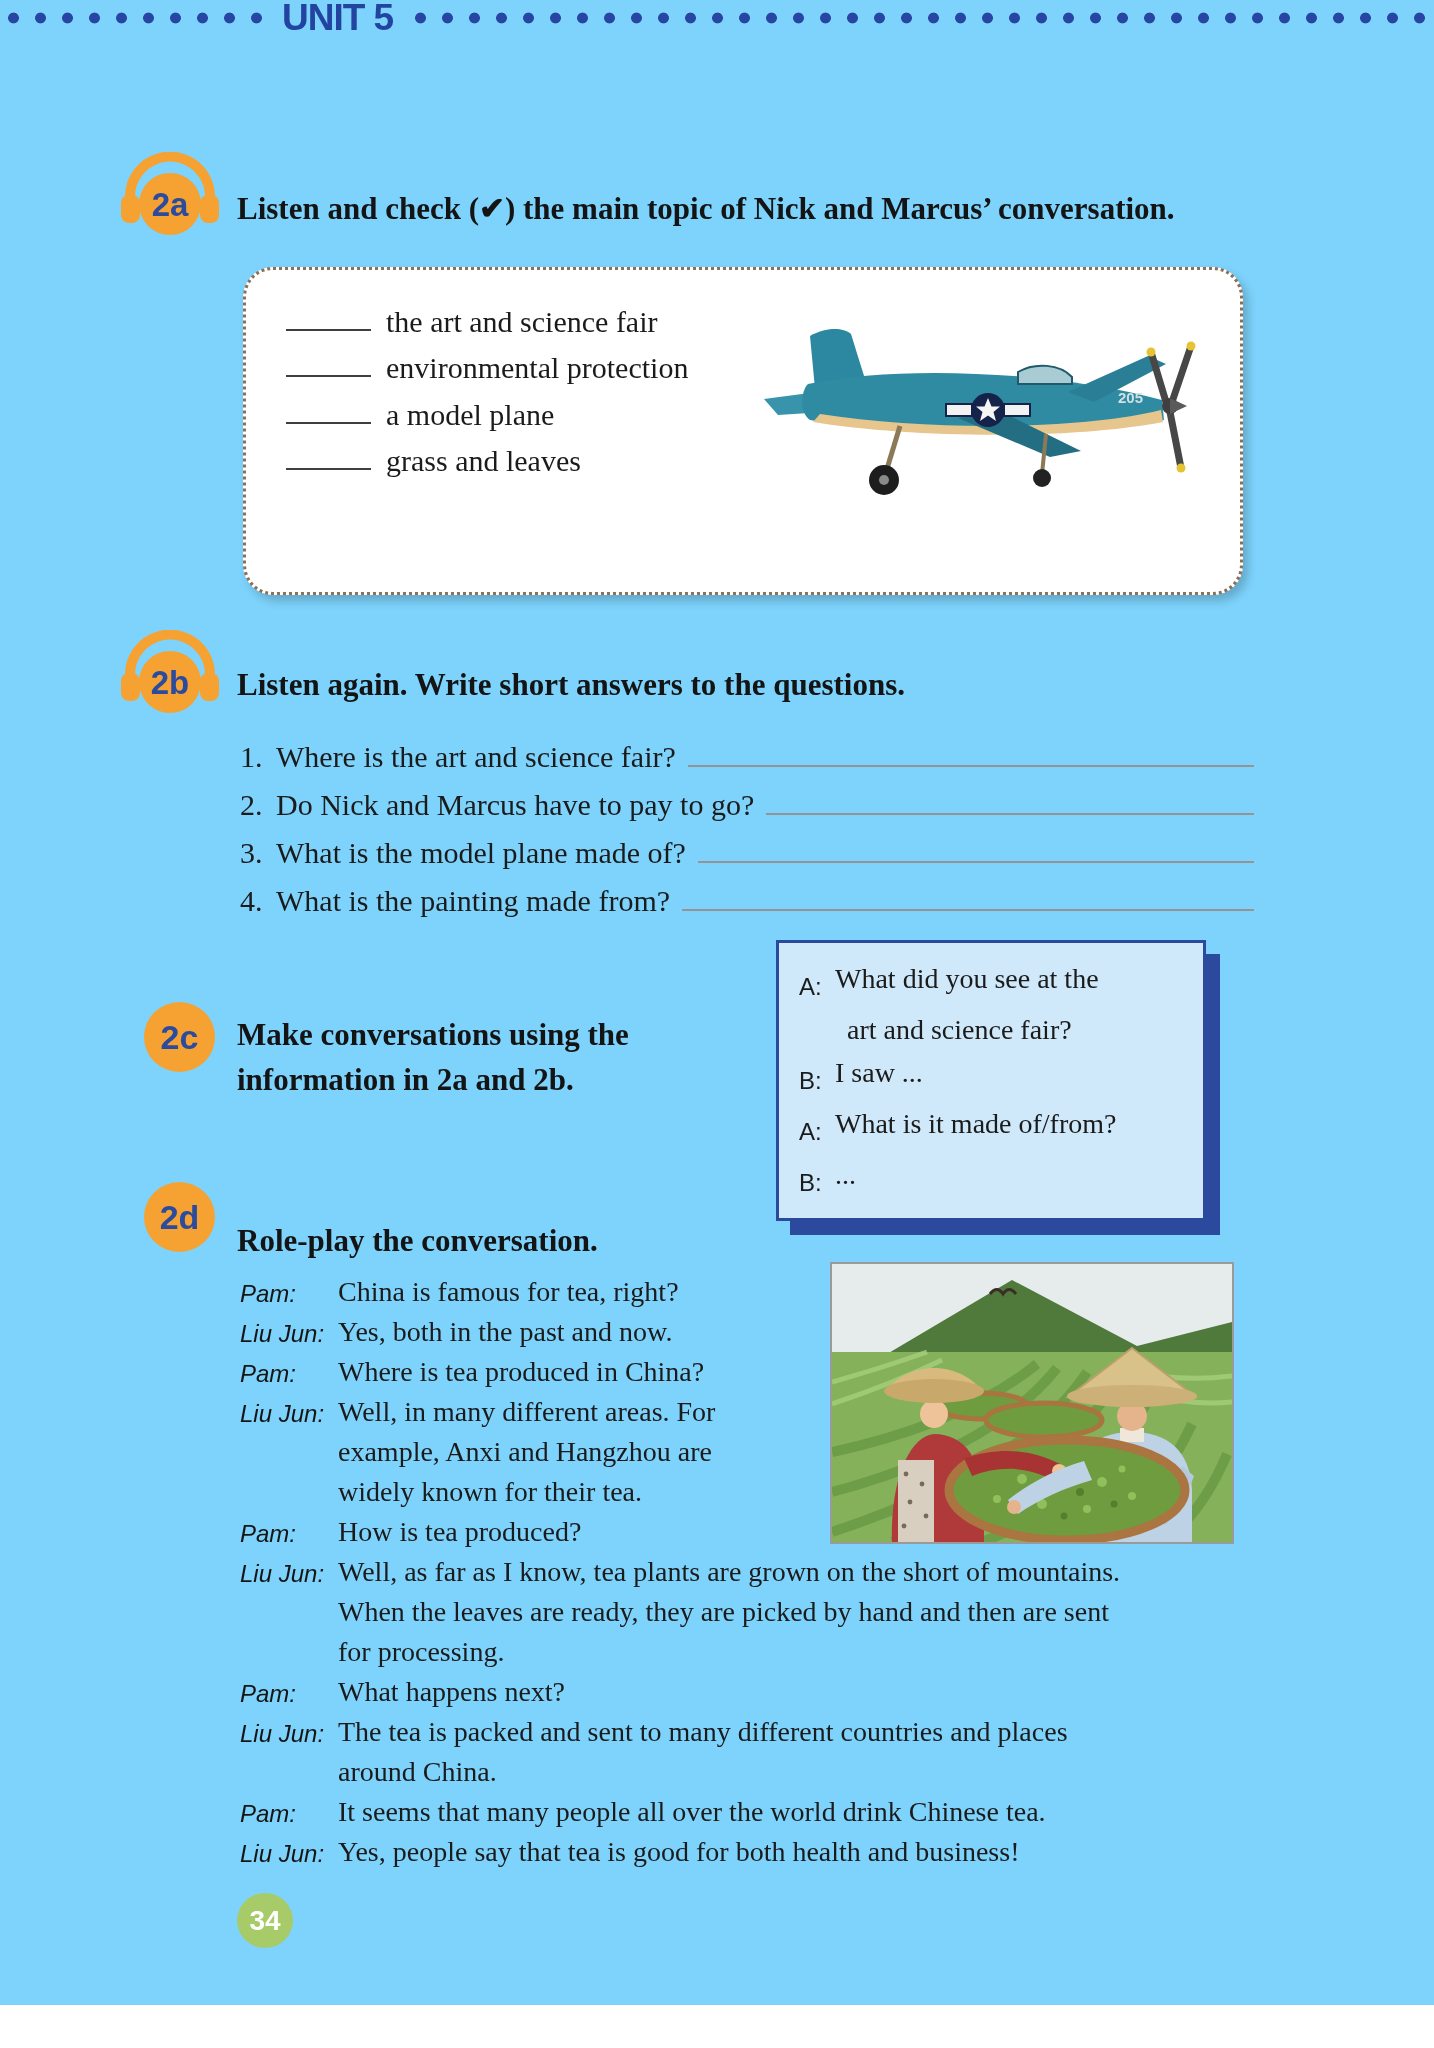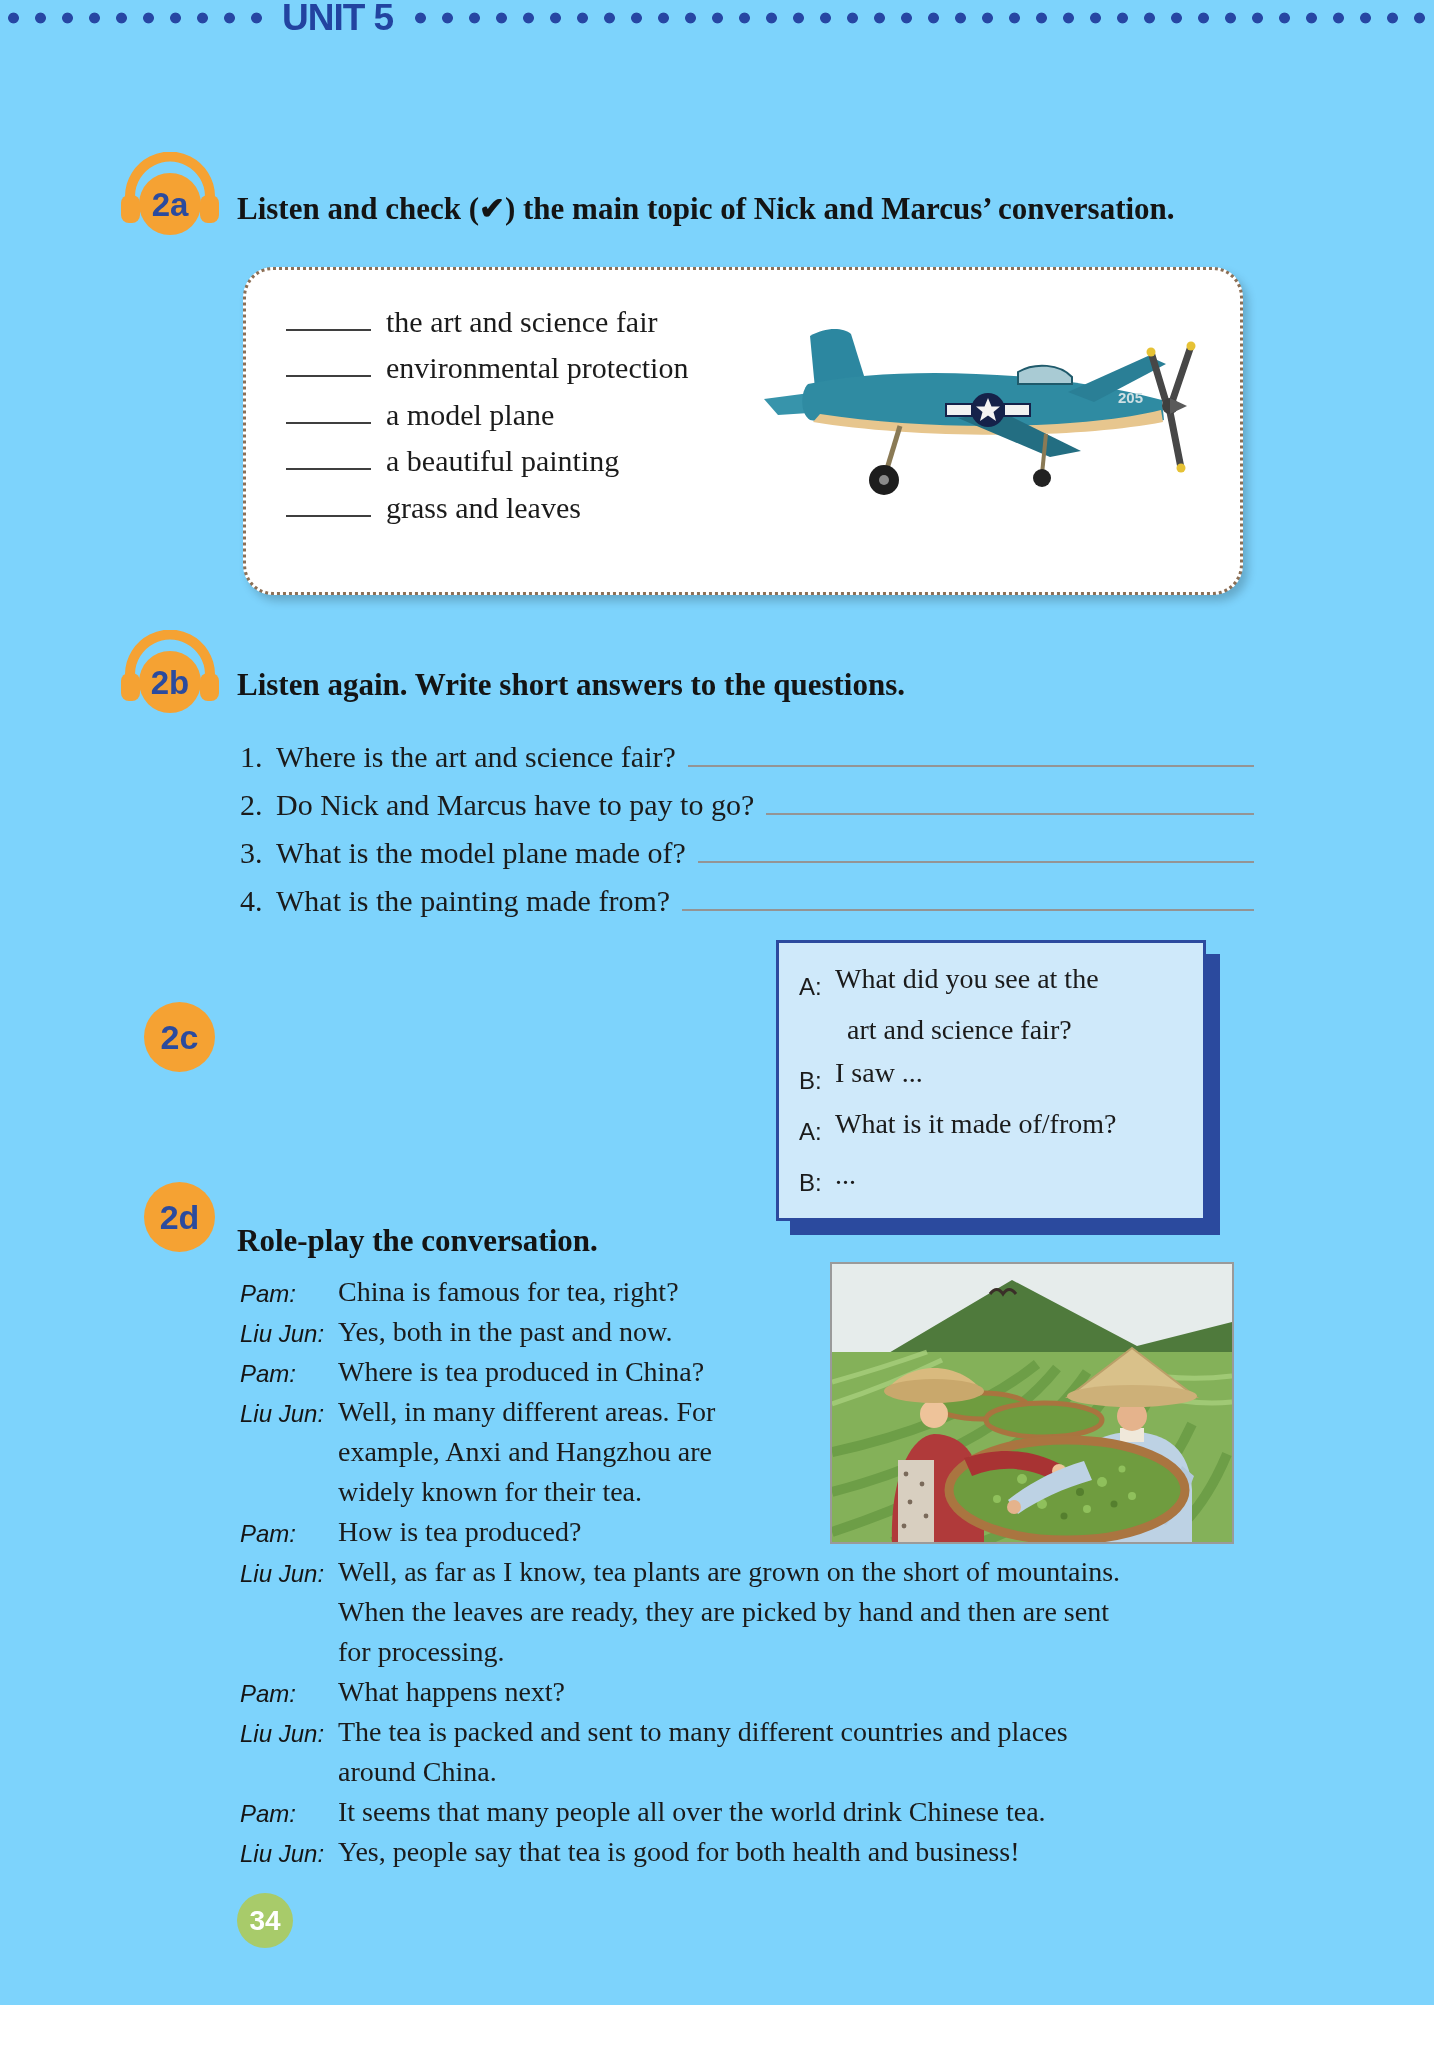--- a/index.html
+++ b/index.html
@@ -87,24 +87,20 @@
       <span class="blank"></span>
       <span class="opt-label">the art and science fair</span>
     </div>
     <div class="opt-row">
       <span class="blank"></span>
       <span class="opt-label">environmental protection</span>
     </div>
     <div class="opt-row">
       <span class="blank"></span>
       <span class="opt-label">a model plane</span>
-    </div>
-    <div class="opt-row">
-      <span class="blank"></span>
-      <span class="opt-label">a beautiful painting</span>
     </div>
     <div class="opt-row">
       <span class="blank"></span>
       <span class="opt-label">grass and leaves</span>
     </div>
   </div>
 
   <svg class="plane" viewBox="0 0 460 185">
     <path d="M60,14 C75,5 93,5 101,12 L119,70 L66,77 Z" fill="#2c87a0"></path>
     <path d="M14,77 L113,64 L121,87 L28,93 Z" fill="#3794ab"></path>
@@ -163,20 +159,22 @@
       <span class="q-line"></span>
     </div>
     <div class="q-row">
       <span class="q-num">4.</span>
       <span class="q-text">What is the painting made from?</span>
       <span class="q-line"></span>
     </div>
   </div>
 
   <div class="round-badge" style="left:144px;top:1002px;">2c</div>
+  <div class="inst" style="left:237px;top:1012px;width:520px;">Make conversations using the
+information in 2a and 2b.</div>
 
   <div class="ex-box">
     <div class="ex-row">
       <span class="ex-sp">A:</span>
       <span class="ex-tx">What did you see at the</span>
     </div>
     <div class="ex-row indent">
       <span class="ex-sp"></span>
       <span class="ex-tx">art and science fair?</span>
     </div>

